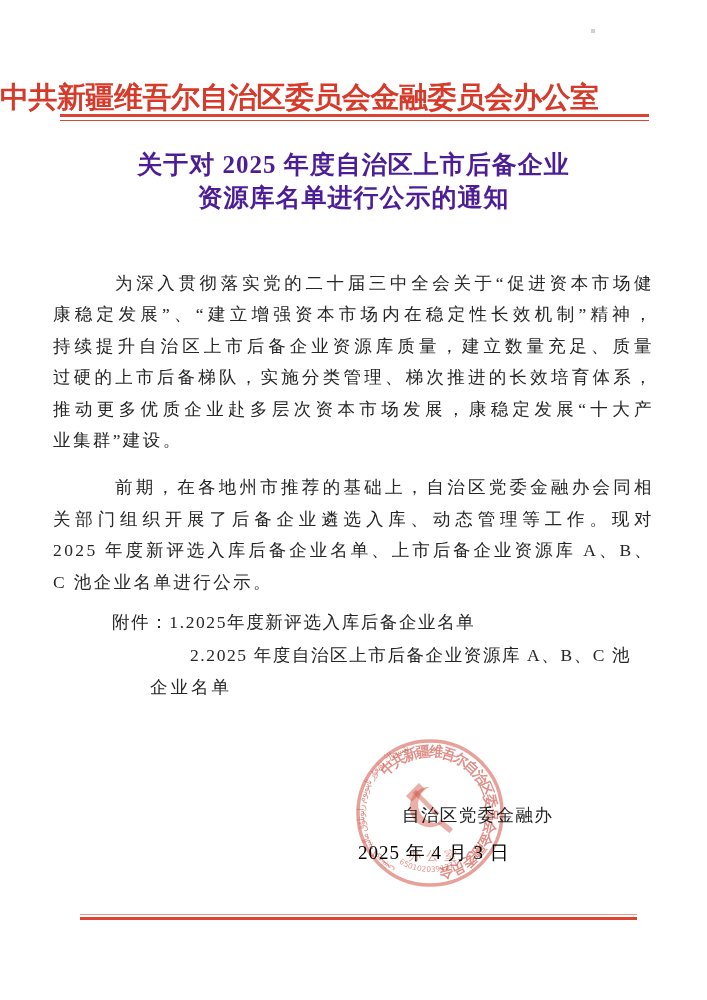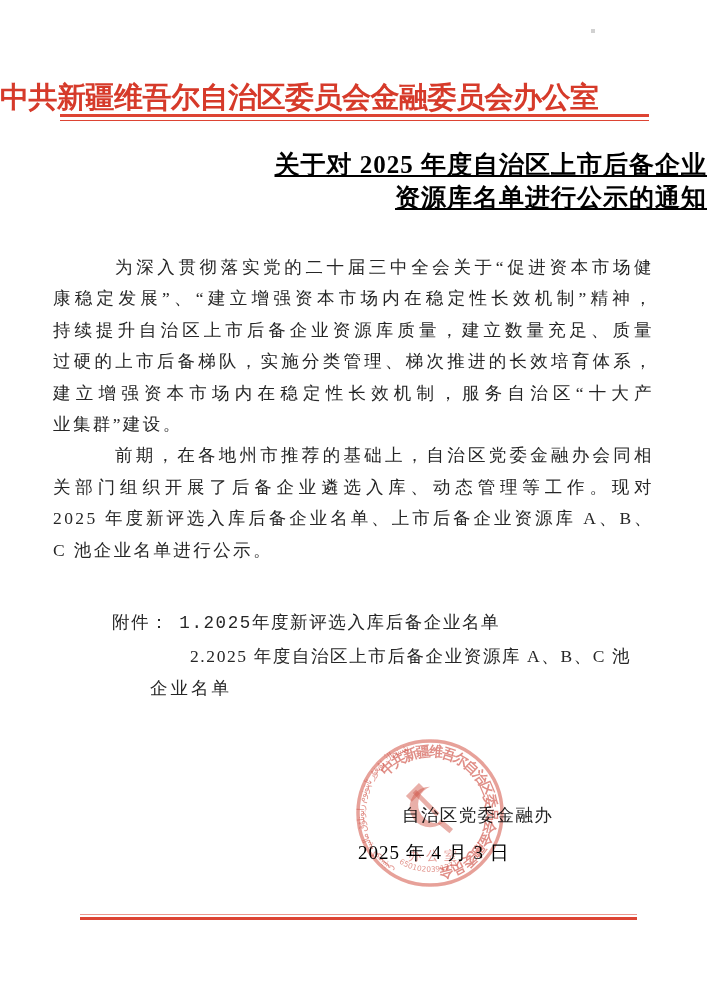--- a/index.html
+++ b/index.html
@@ -17,39 +17,39 @@
     font-size:29px;font-weight:bold;letter-spacing:-0.5px;
     color:#d63a2a;white-space:nowrap;
   }
   .rule{left:60px;width:589px;background:#dd4433;}
   .rule-thick-top{top:114px;height:3px;}
   .rule-thin-top{top:120px;height:1px;}
   .rule-thin-bottom{left:80px;width:557px;top:914px;height:1px;opacity:.55;}
   .rule-thick-bottom{left:80px;width:557px;top:917px;height:3px;}
   
   .doc-title{
-    left:0;top:148px;width:707px;text-align:right;
-    font-size:25px;font-weight:bold;color:#000000;
-    line-height:33px;letter-spacing:1px;text-decoration:underline;
+    left:0;top:148px;width:707px;text-align:center;
+    font-size:25px;font-weight:bold;color:#4c1d95;
+    line-height:33px;letter-spacing:1px;
   }
   
   .body-text{
     left:53px;top:252px;width:601px;
     font-size:17.5px;color:#262626;line-height:31.4px;
     letter-spacing:2.4px;
   }
   .body-text .ln{text-align:justify;text-align-last:justify;}
-  .body-text .ln.first{text-indent:62px;}
+  .body-text .ln.first{text-indent:62px;margin-top:16px;}
   .body-text .ln.last{text-align-last:left;}
   
   .attachments{
     left:112px;top:606px;width:560px;
     font-size:17.5px;color:#262626;line-height:32.5px;letter-spacing:1.6px;
   }
-  .attachments .item1{margin-left:10px;font-family:Liberation Mono, monospace;}
+  .attachments .item1{}
   .attachments .item2a{margin-left:78px;display:block;}
   .attachments .item2b{margin-left:38px;display:block;letter-spacing:3px;}
   
   .sign-org{left:358px;top:803px;font-size:17.5px;color:#222;letter-spacing:1.4px;z-index:2;margin-left:44px;}
   .sign-date{left:358px;top:840px;font-size:19px;color:#000000;letter-spacing:1px;z-index:2;}
   
   .seal{left:345px;top:728px;width:170px;height:170px;z-index:5;
         mix-blend-mode:multiply;opacity:.9;}
   .seal text{font-family:"DejaVu Sans","Liberation Sans",sans-serif;}
 </style>
@@ -65,21 +65,21 @@
 <div class="abs doc-title">
   <div>关于对 2025 年度自治区上市后备企业</div>
   <div>资源库名单进行公示的通知</div>
 </div>
 
 <div class="abs body-text">
   <div class="ln first">为深入贯彻落实党的二十届三中全会关于“促进资本市场健</div>
   <div class="ln">康稳定发展”、“建立增强资本市场内在稳定性长效机制”精神，</div>
   <div class="ln">持续提升自治区上市后备企业资源库质量，建立数量充足、质量</div>
   <div class="ln">过硬的上市后备梯队，实施分类管理、梯次推进的长效培育体系，</div>
-  <div class="ln">建立增强资本市场内在稳定性长效机制，服务自治区“十大产</div>
+  <div class="ln">推动更多优质企业赴多层次资本市场发展，康稳定发展“十大产</div>
   <div class="ln last">业集群”建设。</div>
   <div class="ln first">前期，在各地州市推荐的基础上，自治区党委金融办会同相</div>
   <div class="ln">关部门组织开展了后备企业遴选入库、动态管理等工作。现对</div>
   <div class="ln">2025 年度新评选入库后备企业名单、上市后备企业资源库 A、B、</div>
   <div class="ln last">C 池企业名单进行公示。</div>
 </div>
 
 <div class="abs attachments">
   <div>
     <span>附件：</span><span class="item1">1.2025年度新评选入库后备企业名单</span>

